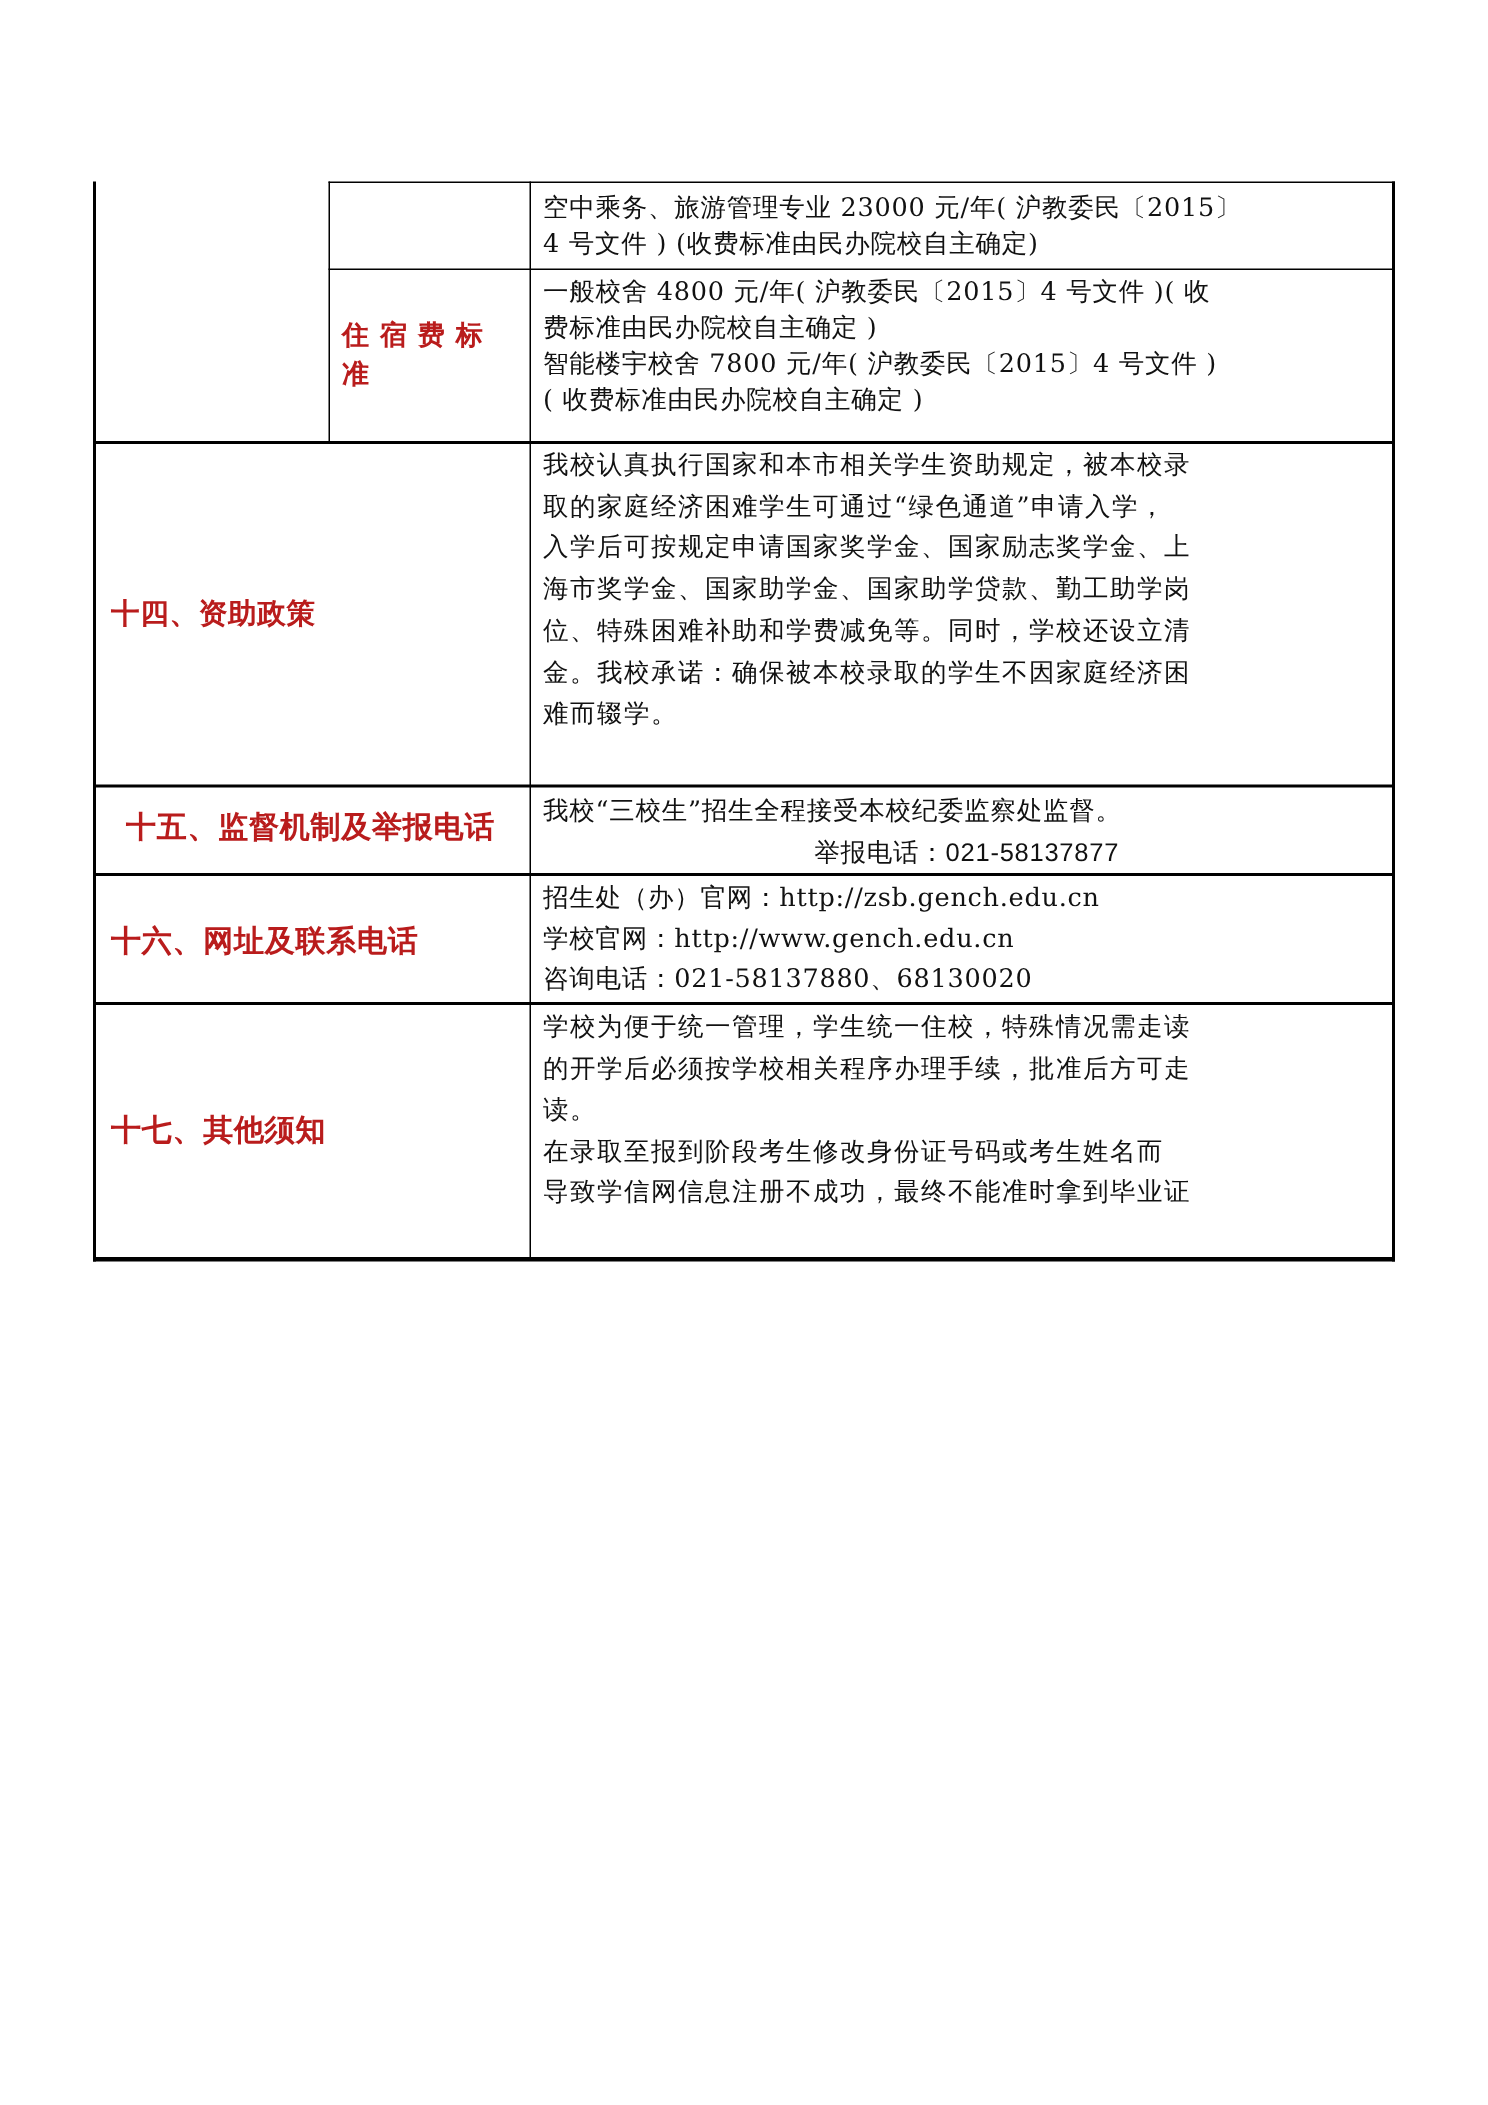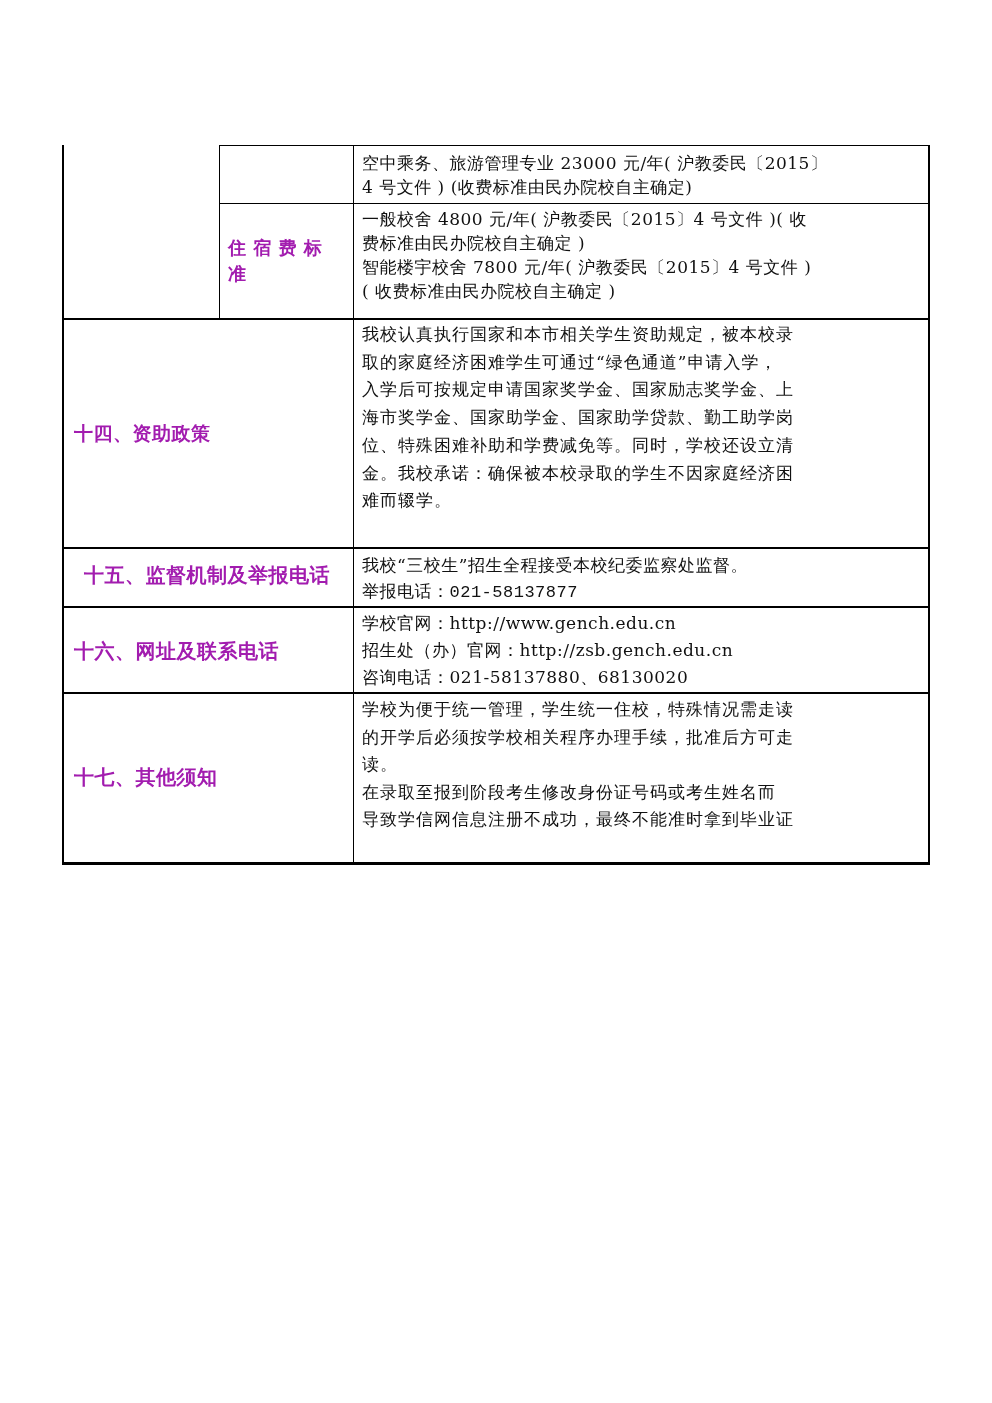--- a/index.html
+++ b/index.html
@@ -1,23 +1,23 @@
 <!DOCTYPE html>
 <html><head>
 <meta charset="utf-8">
 <style>
   html, body { margin:0; padding:0; background:#ffffff; }
   body { width:992px; height:1403px; position:relative; overflow:hidden;
          font-family:"DejaVu Serif", "Liberation Serif", serif; color:#111; }
-  .tbl { position:absolute; left:62px; top:121px; width:868px; height:720px;margin-top:24px; }
+  .tbl { position:absolute; left:62px; top:121px; width:868px; height:720px; }
   .line { position:absolute; background:#000; }
   .cell { position:absolute; box-sizing:border-box; font-size:17px; line-height:24px; letter-spacing:0.5px; }
-  .hdr { font-family:"DejaVu Sans","Liberation Sans",sans-serif; font-weight:bold; font-size:19px; letter-spacing:0.5px; color:#a21caf; }
+  .hdr { font-family:"DejaVu Sans","Liberation Sans",sans-serif; font-weight:bold; font-size:19px; letter-spacing:0.5px; color:#b91c1c; }
   .txt p { margin:0; white-space:nowrap; }
-  .sans { font-family:Liberation Mono, monospace; }
+  .sans { font-family:Liberation Sans, sans-serif;text-align:center; }
 </style>
 </head>
 <body>
 
 <div class="tbl">
 
   <div class="line" style="left:0;top:0;width:2px;height:720px;"></div>
   <div class="line" style="left:866px;top:0;width:2px;height:720px;"></div>
   <div class="line" style="left:0;top:717px;width:868px;height:3px;"></div>
 
@@ -60,22 +60,22 @@
   </div>
 
   <div class="cell hdr" style="left:22px;top:418px;font-size:20px;">十五、监督机制及举报电话</div>
   <div class="cell txt" style="left:300px;top:407px;width:565px;line-height:27px;">
     <p> 我校“三校生”招生全程接受本校纪委监察处监督。</p>
     <p class="sans">举报电话：021-58137877</p>
   </div>
 
   <div class="cell hdr" style="left:12px;top:494px;font-size:20px;">十六、网址及联系电话</div>
   <div class="cell txt" style="left:300px;top:465px;width:565px;line-height:27px;">
+    <p>招生处（办）官网：http://zsb.gench.edu.cn</p>
     <p> 学校官网：http://www.gench.edu.cn</p>
-    <p>招生处（办）官网：http://zsb.gench.edu.cn</p>
     <p>咨询电话：021-58137880、68130020</p>
   </div>
 
   <div class="cell hdr" style="left:12px;top:620px;font-size:20px;">十七、其他须知</div>
   <div class="cell txt" style="left:300px;top:551px;width:565px;line-height:27.5px;letter-spacing:1px;">
     <p> 学校为便于统一管理，学生统一住校，特殊情况需走读</p>
     <p>的开学后必须按学校相关程序办理手续，批准后方可走</p>
     <p>读。</p>
     <p>在录取至报到阶段考生修改身份证号码或考生姓名而</p>
     <p>导致学信网信息注册不成功，最终不能准时拿到毕业证</p>

